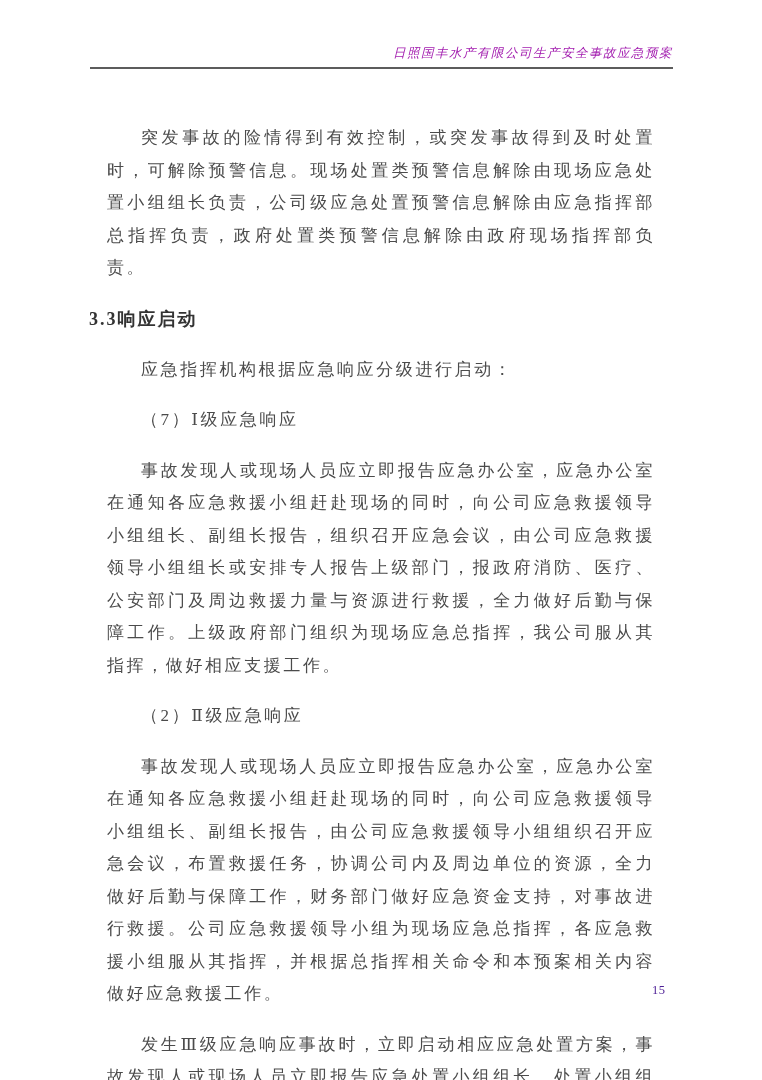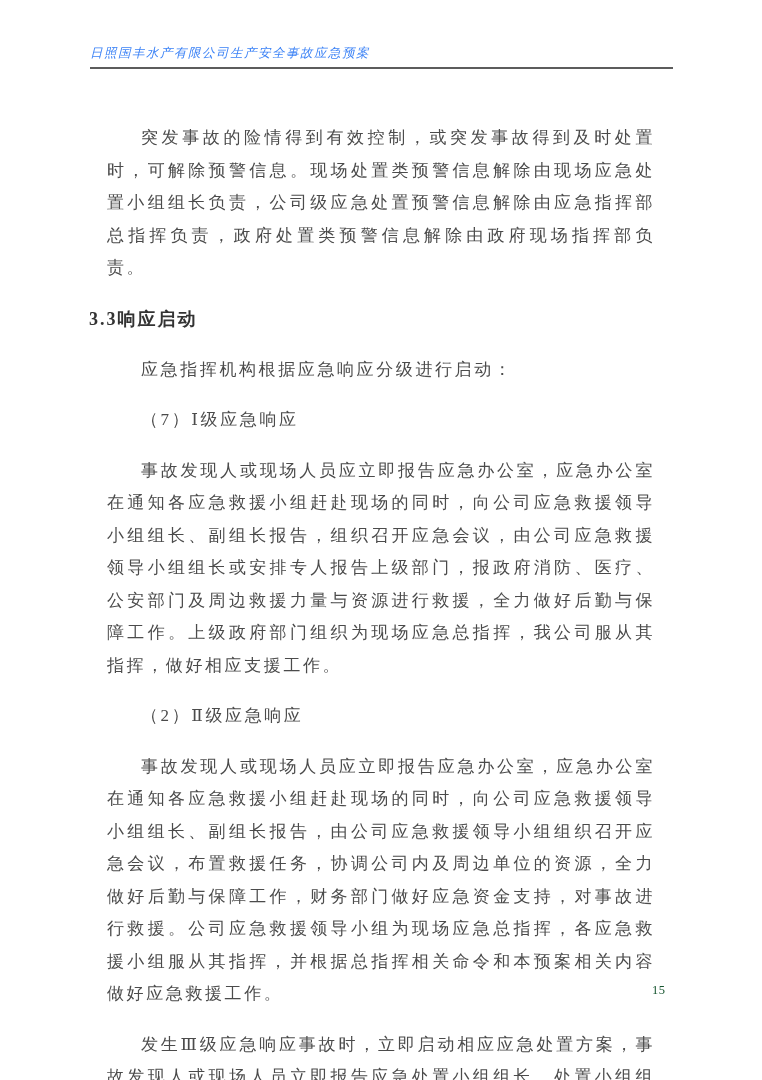--- a/index.html
+++ b/index.html
@@ -15,25 +15,25 @@
     font-family: "Liberation Serif", "DejaVu Serif", serif;
   }
   .page-header {
     position: absolute;
     left: 90px;
     width: 583px;
     top: 44px;
   }
   .header-title {
     display: block;
-    text-align: left;
+    text-align: right;
     font-style: italic;
     font-size: 12.5px;
     letter-spacing: 1.5px;
-    color: #3b82f6;
+    color: #a21caf;
     line-height: 18px;
   }
   .header-rule {
     margin-top: 5px;
     height: 0;
     border-top: 2px solid #5c5c5c;
   }
   .doc-content {
     position: absolute;
     left: 89px;
@@ -59,21 +59,21 @@
     letter-spacing: 2px;
     line-height: 33px;
     text-indent: 0;
     text-align: left;
   }
   .page-number {
     position: absolute;
     left: 652px;
     top: 983px;
     font-size: 12.5px;
-    color: #14532d;
+    color: #4c1d95;
     letter-spacing: 0.5px;
     text-align: right;
   }
 </style>
 </head>
 <body>
 
 <div class="page-header">
   <span class="header-title">日照国丰水产有限公司生产安全事故应急预案</span>
   <div class="header-rule"></div>

